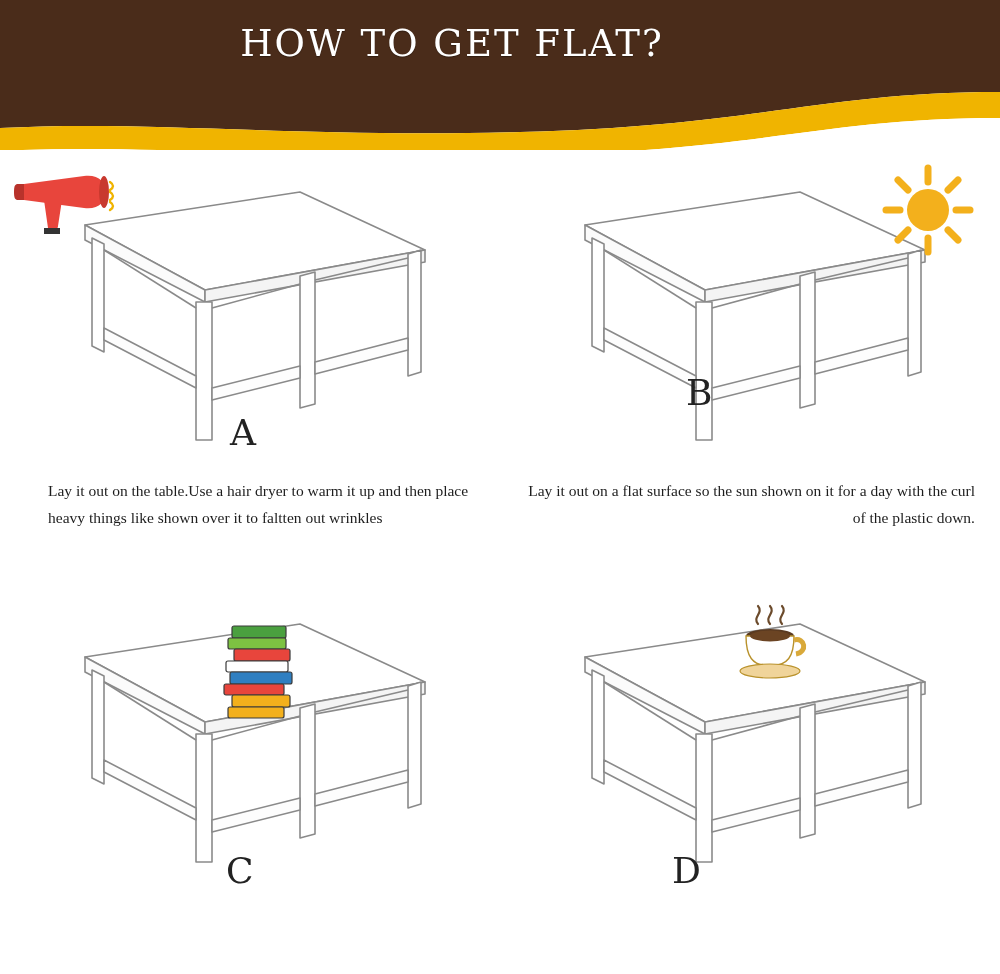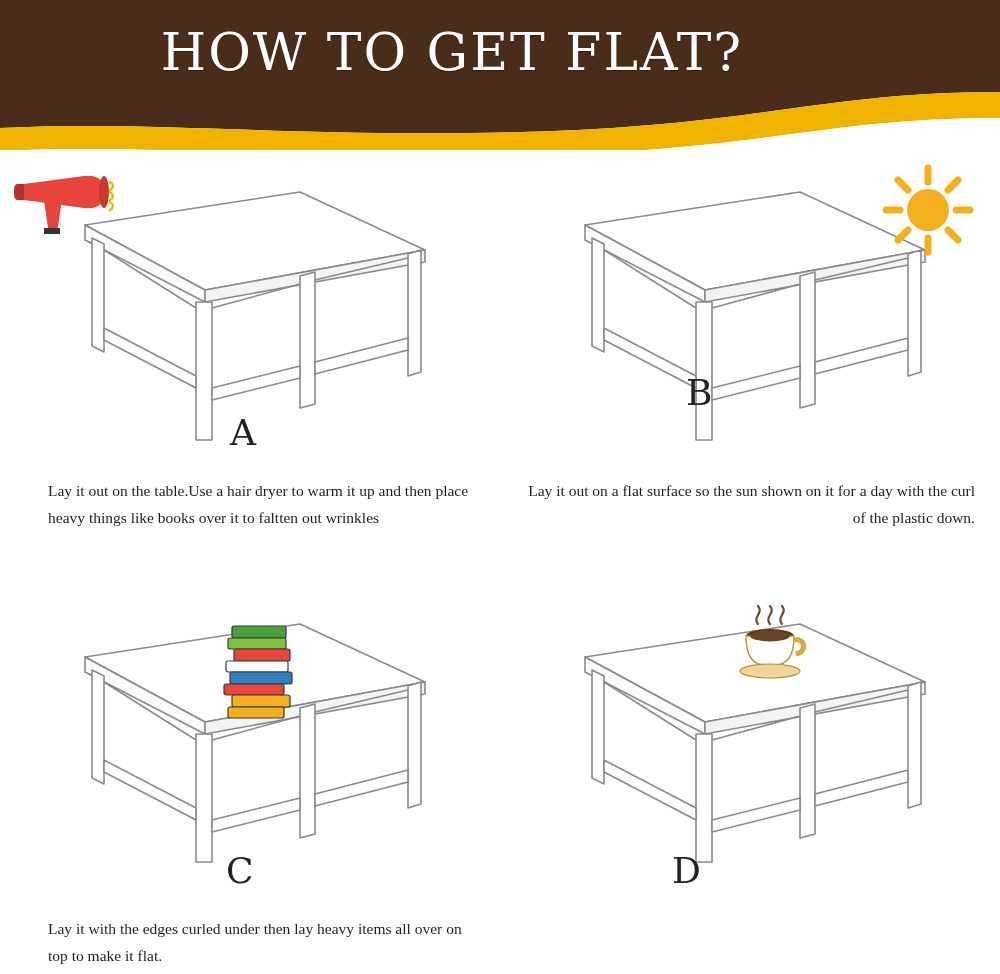--- a/index.html
+++ b/index.html
@@ -30,21 +30,21 @@
     height: 150px;
   }
   .header-title {
     position: absolute;
     left: 0;
     top: 22px;
     width: 904px;
     text-align: center;
     color: #ffffff;
     font-family: "DejaVu Serif", serif;
-    font-size: 52px;
+    font-size: 37px;
     letter-spacing: 2px;
     font-weight: normal;
     z-index: 3;
     text-shadow: 0 1px 1px rgba(0,0,0,0.35);
   }
 
   
   .grid {
     position: absolute;
     left: 0;
@@ -156,21 +156,21 @@
         <ellipse cx="90" cy="22" rx="5" ry="16" fill="#c8392f"></ellipse>
       </g>
       <g stroke="#f0b400" stroke-width="2.4" fill="none" stroke-linecap="round">
         <path d="M96,12 q6,4 0,8"></path>
         <path d="M96,22 q6,4 0,8"></path>
         <path d="M96,32 q6,4 0,8"></path>
       </g>
     </svg>
 
     <div class="panel-letter">A</div>
-    <div class="panel-caption" style="left:48px; top:328px; width:430px;">Lay it out on the table.Use a hair dryer to warm it up and then place heavy things like books over it to faltten out wrinkles</div>
+    <div class="panel-caption" style="left:48px; top:328px; width:430px;">Lay it out on the table.Use a hair dryer to warm it up and then place heavy things like shown over it to faltten out wrinkles</div>
   </div>
 
   <div class="panel panel-b">
     <svg class="panel-art" viewBox="0 0 500 340">
       <g fill="none" stroke="#8a8a8a" stroke-width="1.6" stroke-linejoin="round">
         <path d="M85,75 L300,42 L425,100 L205,140 Z" fill="#ffffff"></path>
         <path d="M85,75 L85,90 L205,152 L205,140 Z" fill="#fbfbfb"></path>
         <path d="M205,140 L205,152 L425,112 L425,100 Z" fill="#f4f4f4"></path>
         <path d="M92,88 L92,196 L104,202 L104,94 Z" fill="#ffffff"></path>
         <path d="M196,152 L196,290 L212,290 L212,152 Z" fill="#ffffff"></path>
@@ -231,21 +231,20 @@
         <rect x="16" y="27" width="56" height="12" rx="2" fill="#e8453c"></rect>
         <rect x="8" y="39" width="62" height="11" rx="2" fill="#ffffff"></rect>
         <rect x="12" y="50" width="62" height="12" rx="2" fill="#2f7fc1"></rect>
         <rect x="6" y="62" width="60" height="11" rx="2" fill="#e8453c"></rect>
         <rect x="14" y="73" width="58" height="12" rx="2" fill="#f3b01c"></rect>
         <rect x="10" y="85" width="56" height="11" rx="2" fill="#f3b01c"></rect>
       </g>
     </svg>
 
     <div class="panel-letter">C</div>
-    <div class="panel-caption">Lay it with the edges curled under then lay heavy items all over on top to make it flat.</div>
   </div>
 
   <div class="panel panel-d">
     <svg class="panel-art" viewBox="0 0 500 340">
       <g fill="none" stroke="#8a8a8a" stroke-width="1.6" stroke-linejoin="round">
         <path d="M85,95 L300,62 L425,120 L205,160 Z" fill="#ffffff"></path>
         <path d="M85,95 L85,110 L205,172 L205,160 Z" fill="#fbfbfb"></path>
         <path d="M205,160 L205,172 L425,132 L425,120 Z" fill="#f4f4f4"></path>
         <path d="M92,108 L92,216 L104,222 L104,114 Z" fill="#ffffff"></path>
         <path d="M196,172 L196,300 L212,300 L212,172 Z" fill="#ffffff"></path>

